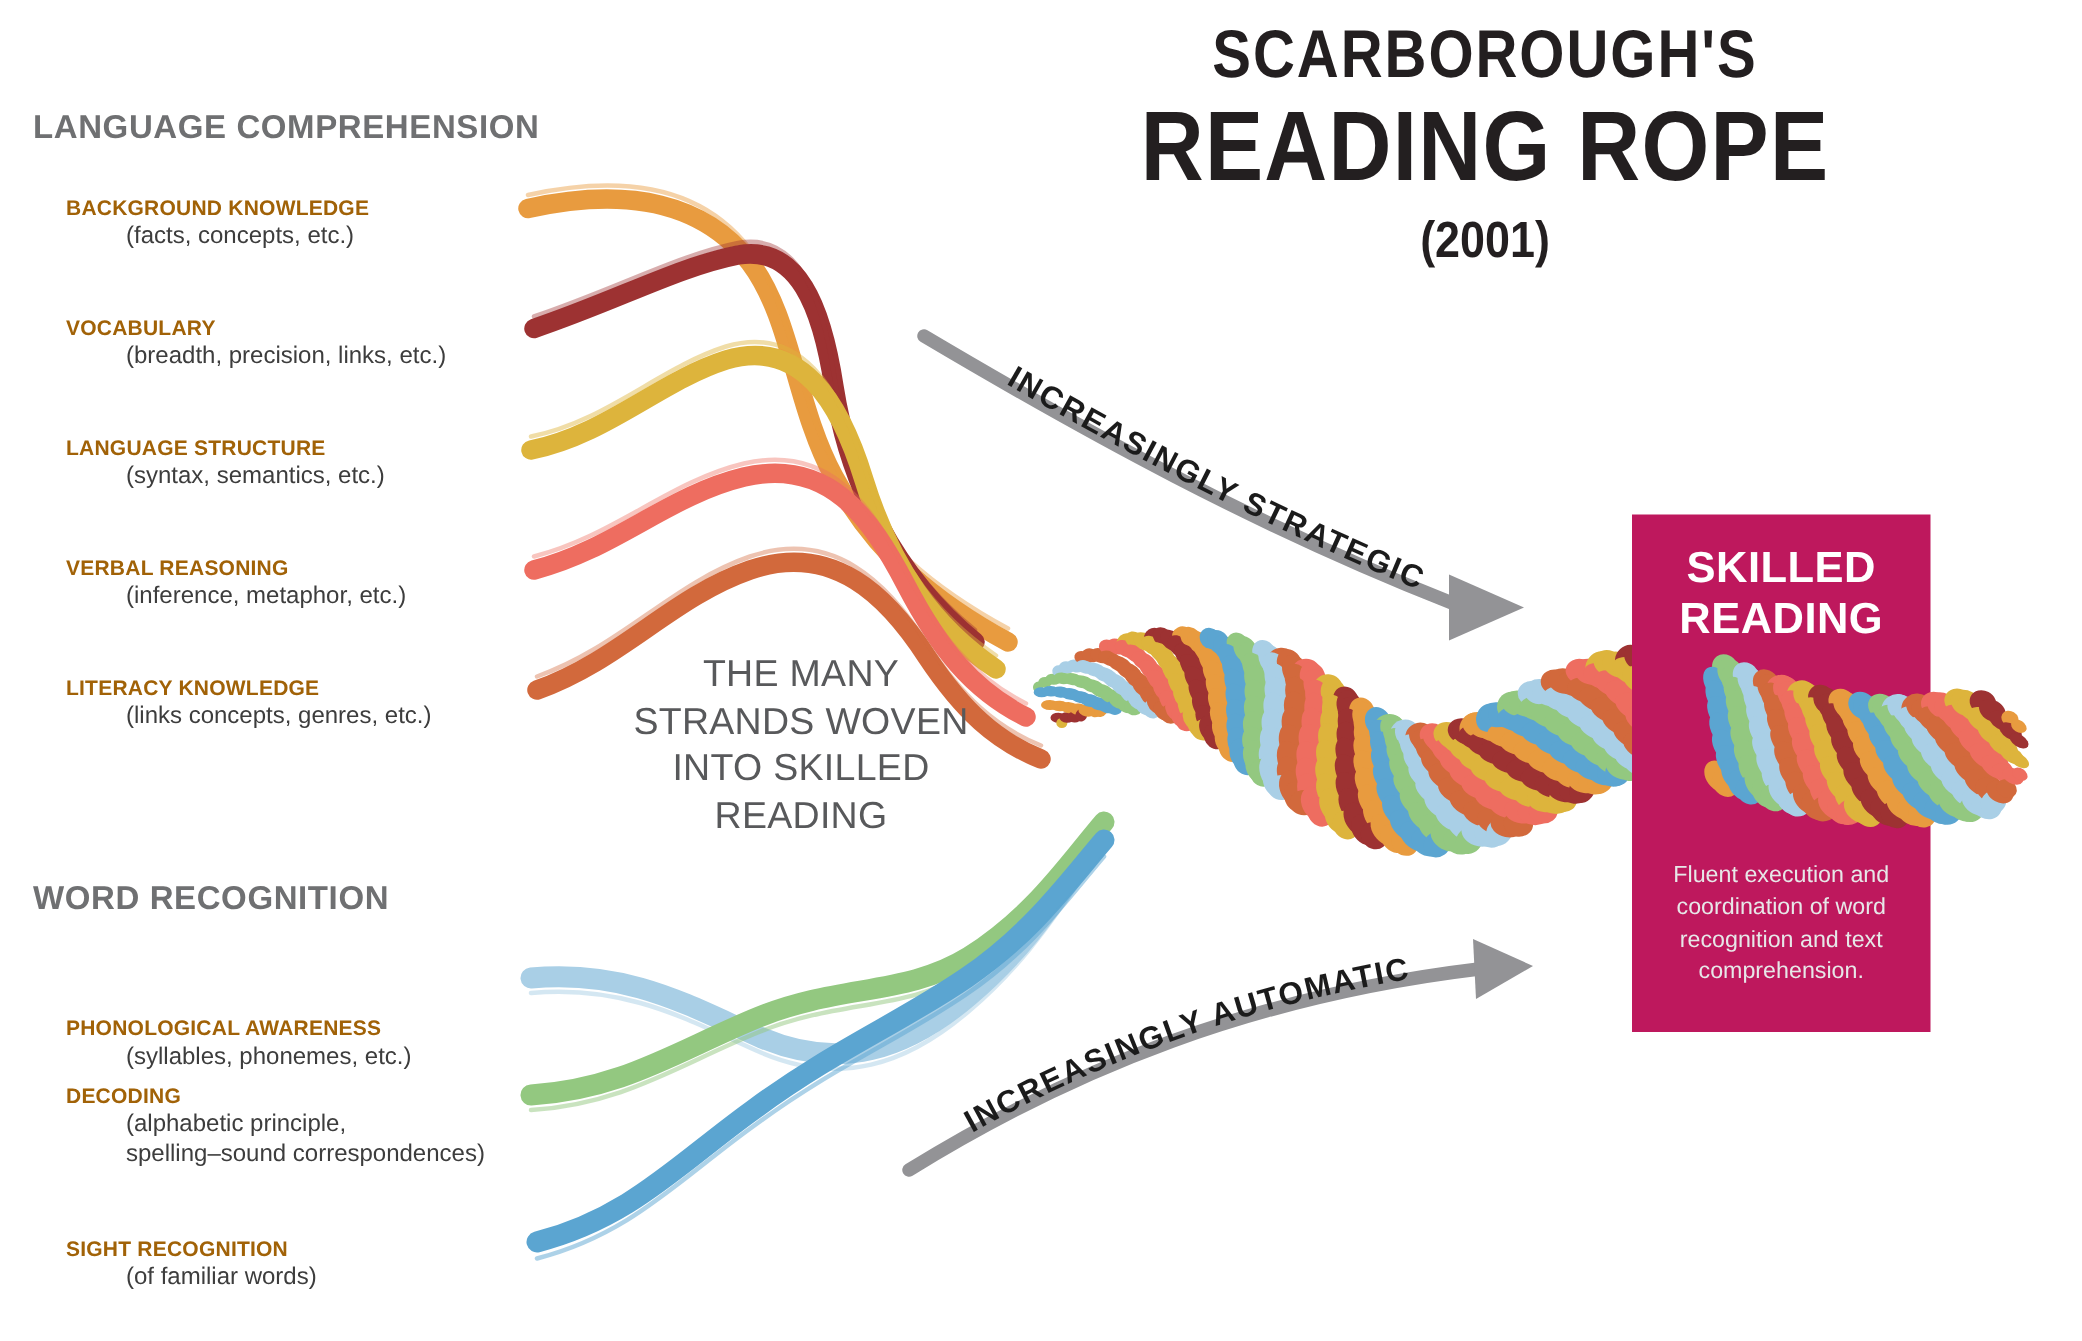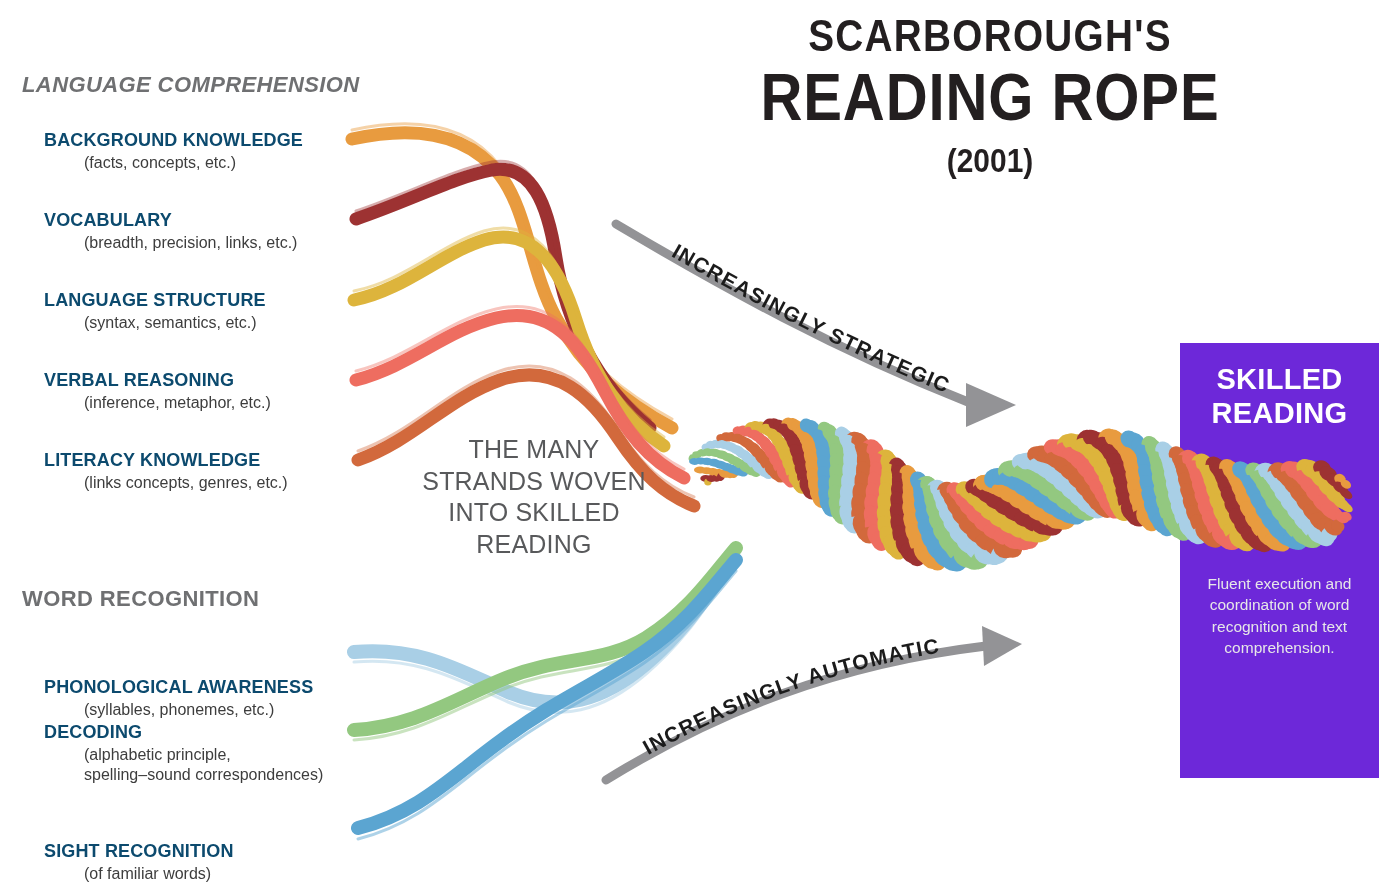--- a/index.html
+++ b/index.html
@@ -29,37 +29,37 @@
     transform:scaleX(.88);transform-origin:center top;
   }
 
   
   .col-head{
     font-size:22px;font-weight:700;color:#6f7072;letter-spacing:.4px;
     white-space:nowrap;
   }
   .strand-label{width:340px;}
   .strand-title{
-    font-size:18px;font-weight:700;color:#0c4a6e;letter-spacing:.15px;
+    font-size:14px;font-weight:700;color:#a16207;letter-spacing:.15px;
     line-height:1.22;white-space:nowrap;
   }
   .strand-sub{
     font-size:16px;font-weight:400;color:#3d3d3d;line-height:1.25;margin-top:1px;margin-left:40px;
   }
 
   
   #center-caption{
     left:418px;top:434px;width:232px;text-align:center;
     font-size:25px;font-weight:400;color:#58595b;line-height:1.26;
     letter-spacing:.2px;
   }
 
   
   #skilled-panel{
-    left:1180px;top:343px;width:199px;height:435px;background:#6d28d9;
+    left:1088px;top:343px;width:199px;height:345px;background:#be185d;
   }
   #skilled-heading{
     position:absolute;left:0;top:20px;width:100%;text-align:center;
     font-size:29px;font-weight:700;color:#ffffff;line-height:1.16;letter-spacing:.3px;
   }
   #skilled-body{
     position:absolute;left:8px;top:230px;width:183px;text-align:center;
     font-size:15.5px;font-weight:400;color:#e7e7e8;line-height:1.38;
   }
   
@@ -713,21 +713,21 @@
       <textPath href="#arcAutomatic" startOffset="12%" dy="-12" id="tp-automatic">INCREASINGLY AUTOMATIC</textPath>
     </text>
   </svg>
 
   <div class="abs" id="title-block">
     <div id="title-eyebrow">SCARBOROUGH'S</div>
     <div id="title-main">READING ROPE</div>
     <div id="title-year">(2001)</div>
   </div>
 
-  <div class="abs col-head" style="left:22px;top:72px;font-style:italic;">LANGUAGE COMPREHENSION</div>
+  <div class="abs col-head" style="left:22px;top:72px;">LANGUAGE COMPREHENSION</div>
 
   <div class="abs strand-label" style="left:44px;top:130px;">
     <div class="strand-title">BACKGROUND KNOWLEDGE</div>
     <div class="strand-sub">(facts, concepts, etc.)</div>
   </div>
   <div class="abs strand-label" style="left:44px;top:210px;">
     <div class="strand-title">VOCABULARY</div>
     <div class="strand-sub">(breadth, precision, links, etc.)</div>
   </div>
   <div class="abs strand-label" style="left:44px;top:290px;">
@@ -747,20 +747,20 @@
 
   <div class="abs strand-label" style="left:44px;top:677px;">
     <div class="strand-title">PHONOLOGICAL AWARENESS</div>
     <div class="strand-sub">(syllables, phonemes, etc.)</div>
   </div>
   <div class="abs strand-label" style="left:44px;top:722px;">
     <div class="strand-title">DECODING</div>
     <div class="strand-sub" style="white-space:pre-line;">(alphabetic principle,
 spelling–sound correspondences)</div>
   </div>
-  <div class="abs strand-label" style="left:44px;top:841px;">
+  <div class="abs strand-label" style="left:44px;top:824px;">
     <div class="strand-title">SIGHT RECOGNITION</div>
     <div class="strand-sub">(of familiar words)</div>
   </div>
 
   <div class="abs" id="center-caption">THE MANY STRANDS WOVEN INTO SKILLED READING</div>
 
 </div>
 
 </body></html>

